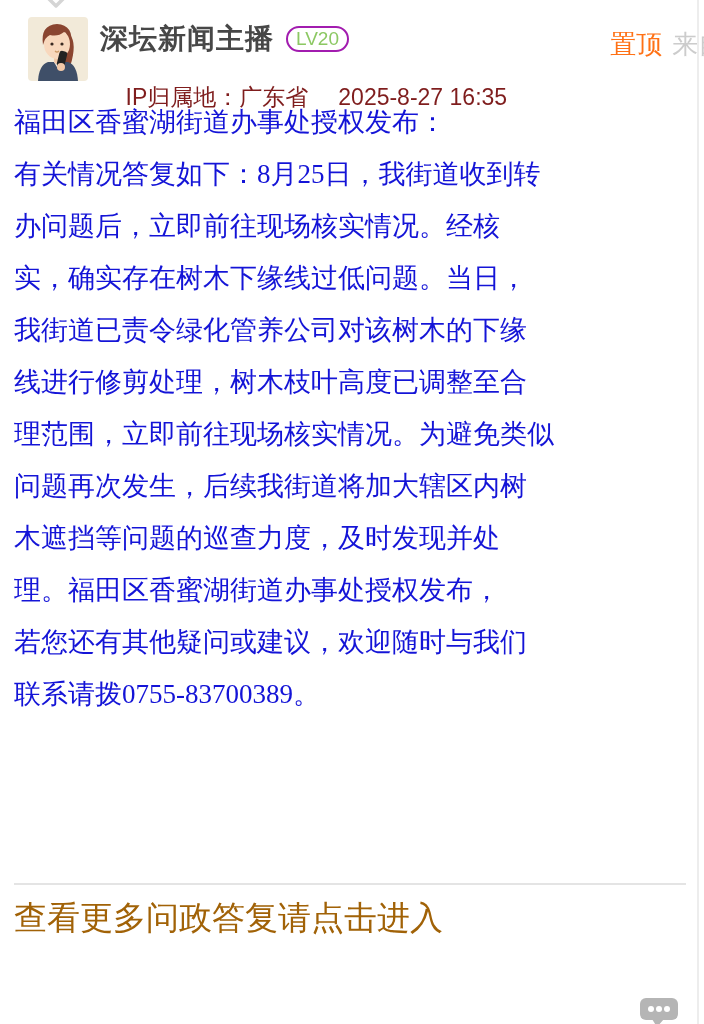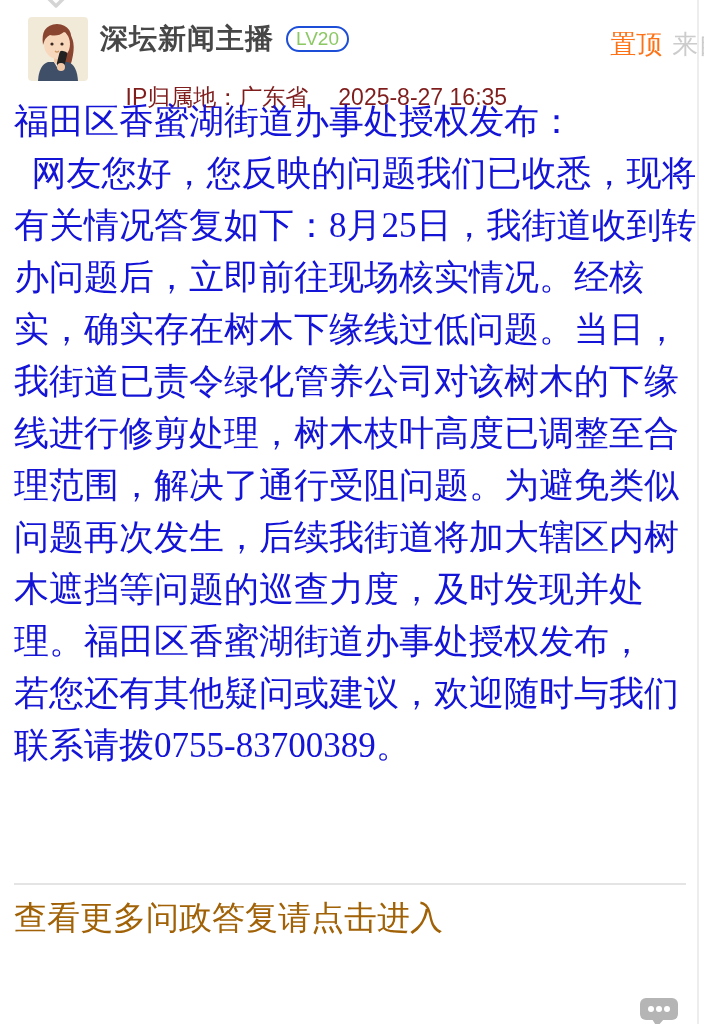--- a/index.html
+++ b/index.html
@@ -9,33 +9,33 @@
   }
   
   .collapse-chevron{position:absolute;left:40px;top:-8px;}
   
   .edge-line{position:absolute;left:697px;top:0;width:2px;height:1024px;background:#ededed;}
   
   .avatar{position:absolute;left:28px;top:17px;width:60px;height:64px;border-radius:4px;overflow:hidden;}
   .name-row{position:absolute;left:100px;top:20px;display:flex;align-items:center;}
   .username{font-size:28px;font-weight:bold;color:#474747;letter-spacing:1px;}
   .level-badge{
-    margin-left:12px;display:inline-block;border:2px solid #1d4ed8;color:#8cc863;
+    margin-left:12px;display:inline-block;border:2px solid #a21caf;color:#8cc863;
     border-radius:14px;font-size:19px;line-height:22px;padding:0 8px;font-weight:normal;
   }
   .meta-row{position:absolute;left:100px;top:55px;font-size:23px;color:#7f1d1d;white-space:pre;}
   .meta-row .timestamp{margin-left:30px;}
   .right-meta{position:absolute;right:6px;top:27px;font-size:26px;white-space:nowrap;}
   .pinned{color:#ff7115;margin-right:10px;}
   .from{color:#cccccc;}
   
   .post-body{
     position:absolute;left:14px;top:96px;width:686px;
     font-family:"Liberation Serif","DejaVu Serif",serif;
-    font-size:35px;line-height:52px;color:#1414d7;
+    font-size:27px;line-height:52px;color:#1414d7;
   }
   .post-line{white-space:pre;height:52px;}
   
   .divider{position:absolute;left:14px;top:883px;width:672px;height:2px;background:#e4e4e4;}
   .more-link{
     position:absolute;left:14px;top:896px;
     font-family:"Liberation Serif","DejaVu Serif",serif;
     font-size:33px;line-height:44px;color:#a16207;text-decoration:none;cursor:pointer;
   }
   .comment-bubble{position:absolute;left:640px;top:998px;width:38px;height:26px;cursor:pointer;}
@@ -84,27 +84,26 @@
   <div class="meta-row">
     <span>IP归属地：广东省</span><span class="timestamp">2025-8-27 16:35</span>
   </div>
 
   <div class="right-meta">
     <span class="pinned">置顶</span><span class="from">来自 2</span>
   </div>
 
   <div class="post-body">
     <div class="post-line">福田区香蜜湖街道办事处授权发布：</div>
-    <div class="post-line">  网友您好，您反映的问题我们已收悉，现将</div>
     <div class="post-line">有关情况答复如下：8月25日，我街道收到转</div>
     <div class="post-line">办问题后，立即前往现场核实情况。经核</div>
     <div class="post-line">实，确实存在树木下缘线过低问题。当日，</div>
     <div class="post-line">我街道已责令绿化管养公司对该树木的下缘</div>
     <div class="post-line">线进行修剪处理，树木枝叶高度已调整至合</div>
-    <div class="post-line">理范围，解决了通行受阻问题。为避免类似</div>
+    <div class="post-line">理范围，立即前往现场核实情况。为避免类似</div>
     <div class="post-line">问题再次发生，后续我街道将加大辖区内树</div>
     <div class="post-line">木遮挡等问题的巡查力度，及时发现并处</div>
     <div class="post-line">理。福田区香蜜湖街道办事处授权发布，</div>
     <div class="post-line">若您还有其他疑问或建议，欢迎随时与我们</div>
     <div class="post-line">联系请拨0755-83700389。</div>
   </div>
 
   <div class="divider"></div>
   <a class="more-link">查看更多问政答复请点击进入</a>
 

